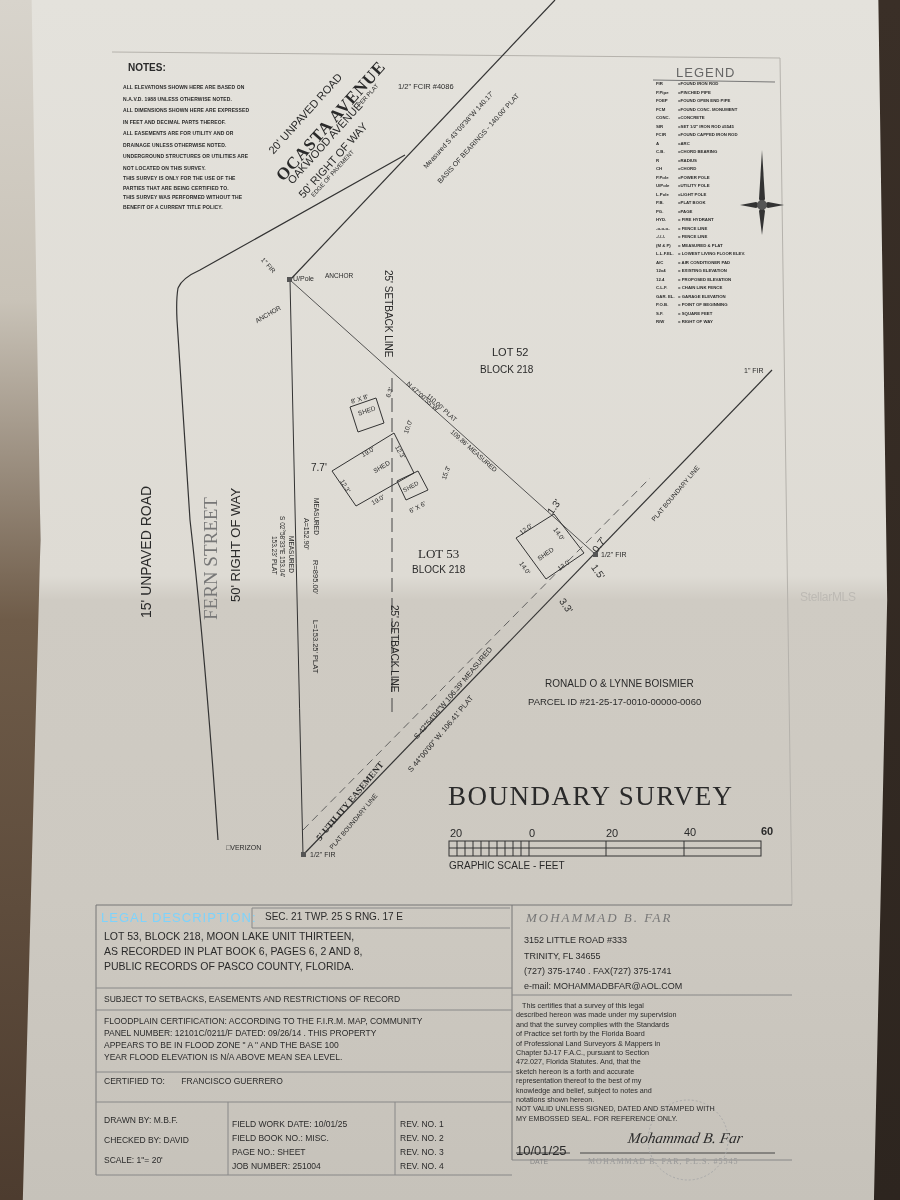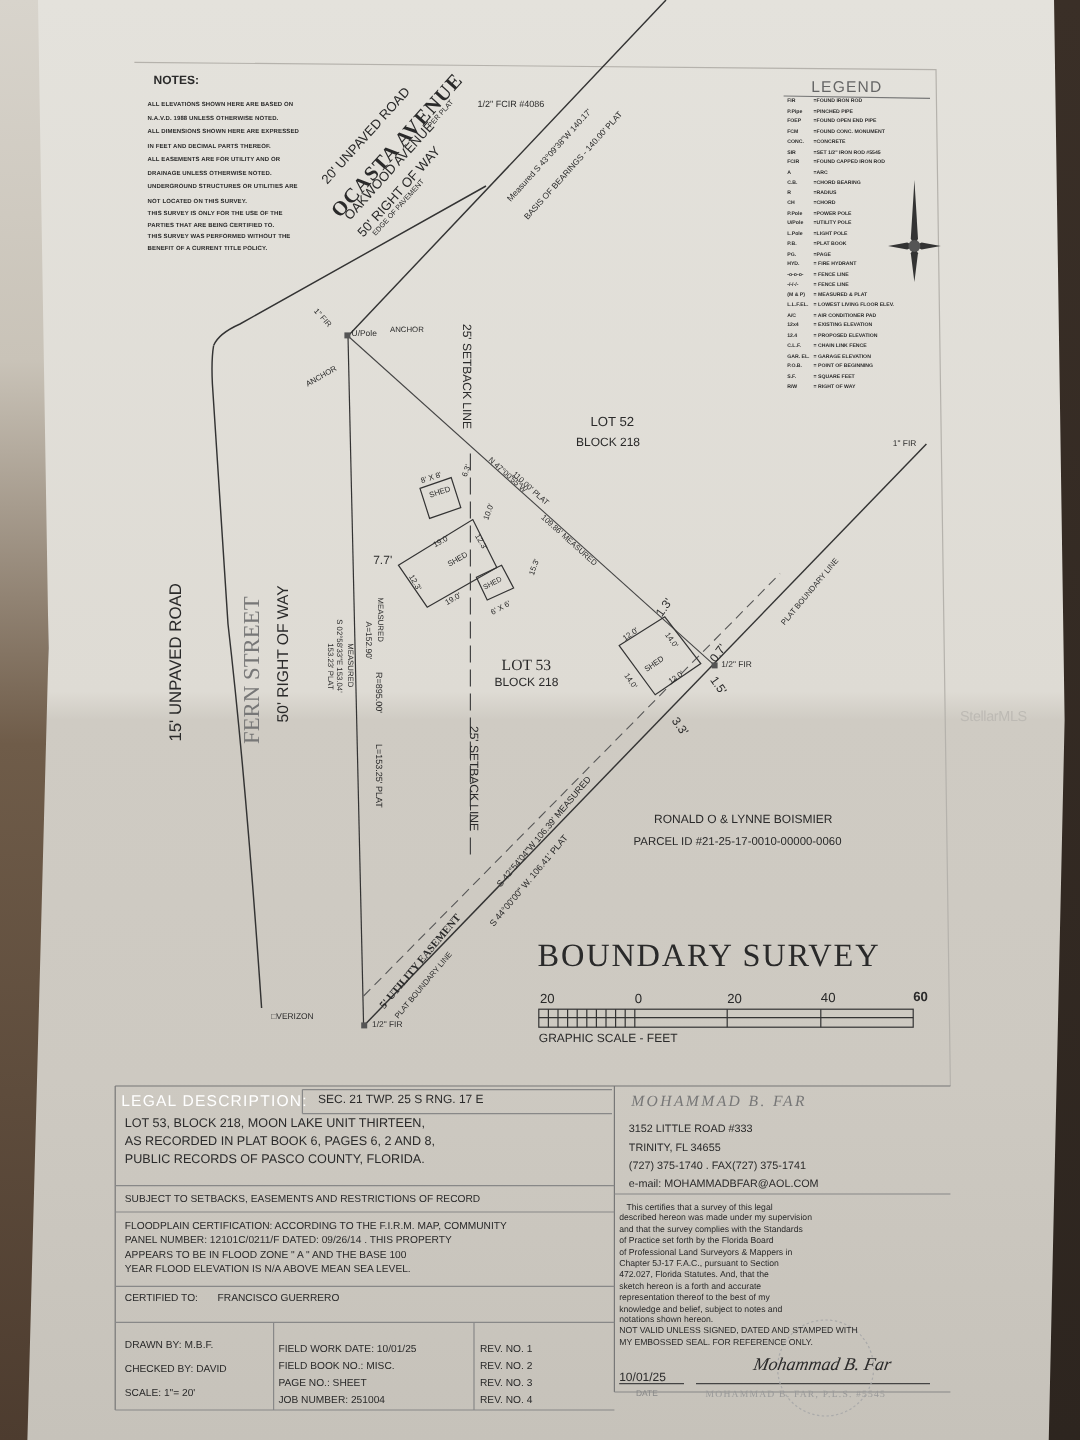--- a/index.html
+++ b/index.html
@@ -9,21 +9,21 @@
   .paper{position:absolute;left:14px;top:0;width:882px;height:1200px;background:linear-gradient(180deg,#e4e2dc 0%,#dedbd4 48%,#cfcbc3 50%,#cdc9c1 75%,#c6c2ba 100%);clip-path:polygon(2% 0,98% 0,99% 50%,97.5% 100%,1% 100%,3% 45%);}
   .abs{position:absolute;white-space:nowrap;}
   .rot{transform-origin:left top;}
   svg.lines{position:absolute;left:0;top:0;}
   .notes-title{left:128px;top:62px;font-size:10px;font-weight:bold;}
   .notes{left:123px;top:82px;font-size:5px;line-height:11.5px;font-weight:bold;letter-spacing:0.1px;}
   .legend-title{left:676px;top:65px;font-size:13px;color:#666;letter-spacing:1px;}
   .legend{left:656px;top:80px;font-size:4.3px;line-height:8.5px;font-weight:bold;}
   .legend-row span.k{display:inline-block;width:22px;}
   .serif{font-family:"Liberation Serif",serif;}
-  .legal-head{font-size:13px;color:#ffffff;letter-spacing:1px;}
+  .legal-head{font-size:13px;color:#7dd3fc;letter-spacing:1px;}
   .body10{font-size:10.5px;line-height:15px;}
   .cert{font-size:7.2px;line-height:9.4px;}
   .stellar{left:800px;top:590px;font-size:12px;color:#bdbab4;letter-spacing:-0.3px;}
 </style>
 </head>
 <body>
 
 <div class="bg-left"></div>
 <div class="bg-right"></div>
 <div class="paper"></div>
@@ -282,18 +282,18 @@
   <div>of Professional Land Surveyors &amp; Mappers in</div>
   <div>Chapter 5J-17 F.A.C., pursuant to Section</div>
   <div>472.027, Florida Statutes.  And, that the</div>
   <div>sketch hereon is a forth and accurate</div>
   <div>representation thereof to the best of my</div>
   <div>knowledge and belief, subject to notes and</div>
   <div>notations shown hereon.</div>
   <div>NOT VALID UNLESS SIGNED, DATED AND STAMPED WITH</div>
   <div>MY EMBOSSED SEAL. FOR REFERENCE ONLY.</div>
 </div>
-<div class="abs" style="left:516px;top:1143px;font-size:10px;">10/01/25</div>
+<div class="abs" style="left:516px;top:1143px;font-size:13px;">10/01/25</div>
 <div class="abs" style="left:530px;top:1158px;font-size:7px;color:#888;">DATE</div>
 <div class="abs serif" style="left:628px;top:1130px;font-size:15px;font-style:italic;transform:skewX(-10deg);">Mohammad B. Far</div>
 <div class="abs serif" style="left:588px;top:1157px;font-size:8px;color:#999;letter-spacing:1px;">MOHAMMAD B. FAR, P.L.S. #5545</div>
 
 <div class="abs stellar">StellarMLS</div>
 
 </body></html>

